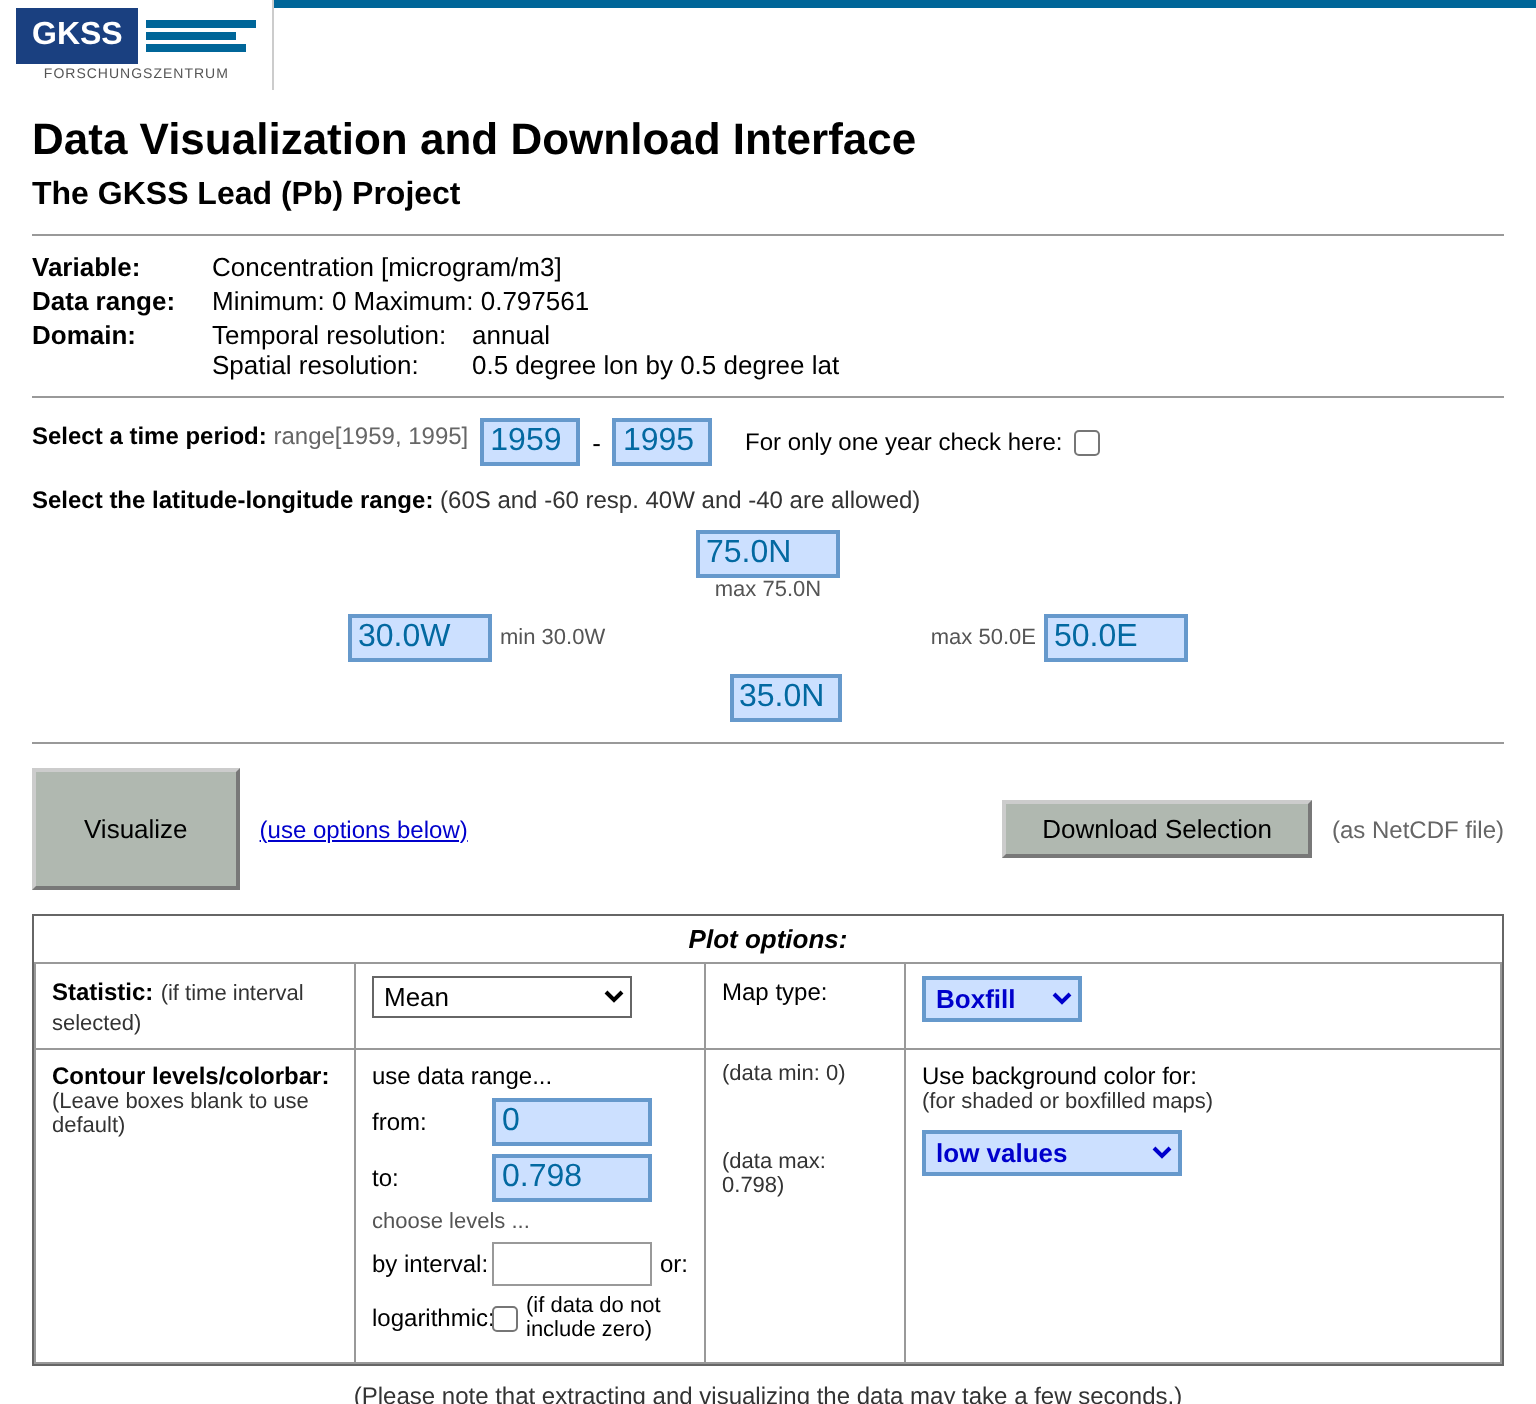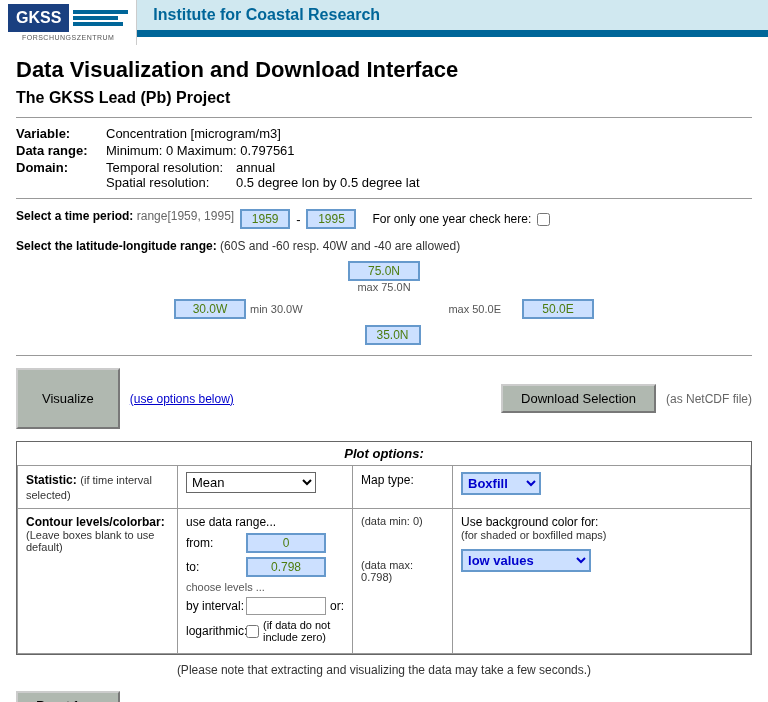--- a/index.html
+++ b/index.html
@@ -16,21 +16,21 @@
     .info-row { display: flex; margin-bottom: 2px; }
     .info-label { font-weight: bold; width: 90px; flex-shrink: 0; }
     .info-value { flex: 1; }
 
     
     .section { margin: 10px 0; }
     .section-label { font-size: 12px; margin-bottom: 6px; }
     .section-label strong { font-weight: bold; }
 
     
-    input[type="text"] { border: 2px solid #6699cc; padding: 1px 3px; font-size: 12px; background: #cce0ff; color: #4d7c0f; text-align: center; }
+    input[type="text"] { border: 2px solid #6699cc; padding: 1px 3px; font-size: 16px; background: #cce0ff; color: #0369a1; }
     input[type="checkbox"] { }
 
     .time-row { display: flex; align-items: center; gap: 6px; margin-bottom: 8px; }
     .dash { font-size: 13px; }
     .one-year-text { font-size: 12px; margin-left: 10px; }
 
     
     .latlon-section { margin: 10px 0; }
     .latlon-label { font-size: 12px; margin-bottom: 8px; }
 
@@ -88,23 +88,20 @@
       </div>
       <div style="display:flex;flex-direction:column;gap:2px;">
         <div style="height:4px;width:55px;background:#006699;"></div>
         <div style="height:4px;width:45px;background:#006699;"></div>
         <div style="height:4px;width:50px;background:#006699;"></div>
       </div>
     </div>
     <div style="font-size:7px;color:#555;letter-spacing:0.5px;margin-top:2px;">FORSCHUNGSZENTRUM</div>
   </div>
   <div style="flex:1;display:flex;flex-direction:column;">
-    <div style="background:#d0e8f0;padding:6px 16px;border-bottom:3px solid #006699;display:flex;align-items:center;">
-      <span style="font-size:16px;font-weight:bold;color:#006699;">Institute for Coastal Research</span>
-    </div>
     <div style="height:4px;background:#006699;"></div>
   </div>
 </div>
 
 <div class="page">
 
   <h1>Data Visualization and Download Interface</h1>
   <h2>The GKSS Lead (Pb) Project</h2>
   <hr>
 
@@ -159,21 +156,21 @@
         <input type="text" class="blue-input" style="width: 72px;" value="75.0N">
         <div style="font-size:11px;color:#555;">max 75.0N</div>
       </div>
 
       <div style="display:flex;align-items:center;justify-content:space-between;margin:6px 0;">
         <div style="display:flex;align-items:center;gap:4px;">
           <input type="text" class="blue-input" style="width: 72px;" value="30.0W">
           <span style="font-size:11px;color:#555;">min 30.0W</span>
         </div>
         <div></div>
-        <div style="display:flex;align-items:center;gap:21px;">
+        <div style="display:flex;align-items:center;gap:4px;">
           <span style="font-size:11px;color:#555;">max 50.0E</span>
           <input type="text" class="blue-input" style="width: 72px;" value="50.0E">
         </div>
       </div>
 
       <div style="text-align:center;margin-top:2px;">
         <input type="text" class="blue-input" style="width: 56px; margin-left: 17px;" value="35.0N">
       </div>
     </div>
   </div>

